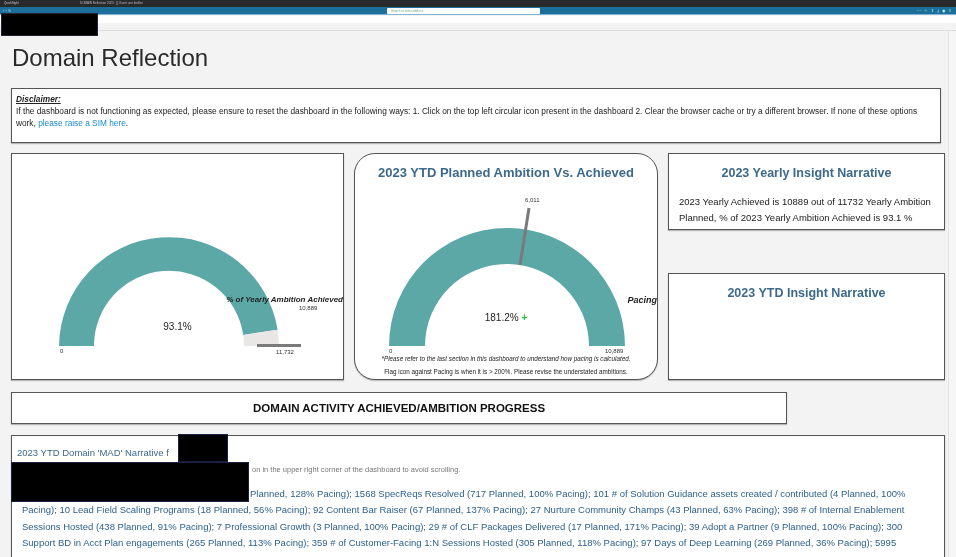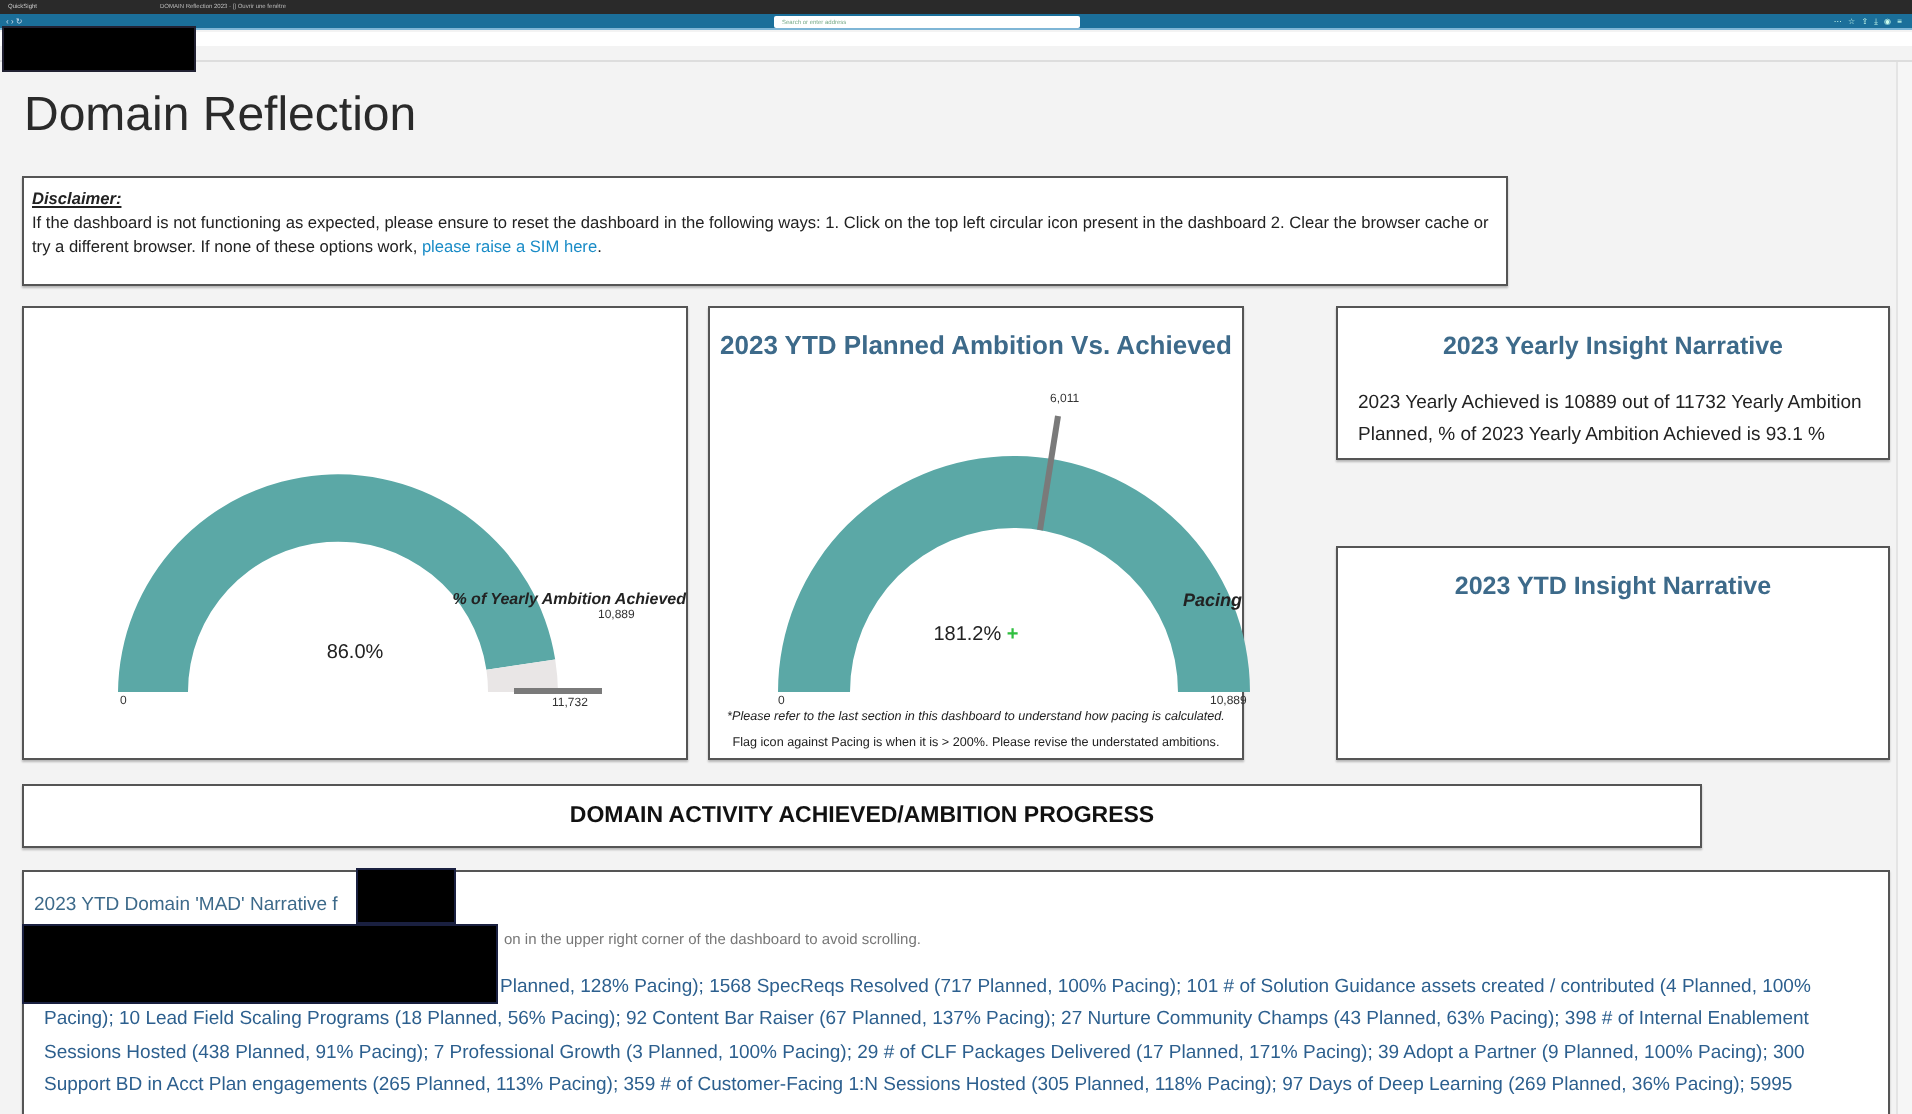--- a/index.html
+++ b/index.html
@@ -18,43 +18,43 @@
   .app-toolbar { position: absolute; left: 0; top: 16px; width: 956px; height: 7px; background: #fff; }
   .app-subbar { position: absolute; left: 0; top: 23px; width: 956px; height: 8px; background: #f3f3f3; border-bottom: 1px solid #ddd; }
   .redact-logo { position: absolute; left: 1px; top: 13px; width: 97px; height: 23px; background: #000; border: 1px solid #223; }
 
   .scrollbar { position: absolute; right: 0; top: 31px; width: 8px; height: 526px; background: #f6f6f6; border-left: 1px solid #e4e4e4; }
 
   .page-title { position: absolute; left: 12px; top: 44px; font-size: 24px; color: #2a2a2a; font-weight: normal; }
 
   .panel { position: absolute; background: #fff; border: 1px solid #555; box-shadow: 0 1px 1px rgba(0,0,0,0.25); }
 
-  .disclaimer { left: 11px; top: 88px; width: 743px; height: 55px; padding: 4px 4px; font-size: 8.3px; line-height: 12px; }
+  .disclaimer { left: 11px; top: 88px; width: 930px; height: 55px; padding: 4px 4px; font-size: 8.3px; line-height: 12px; }
   .disclaimer .d-head { font-weight: bold; font-style: italic; text-decoration: underline; }
   .disclaimer a { color: #1a8cc7; text-decoration: none; }
 
   .card-title { text-align: center; color: #3d6a8a; font-weight: bold; font-size: 13px; }
 
   .gauge1 { left: 11px; top: 153px; width: 333px; height: 227px; }
-  .gauge2 { left: 354px; top: 153px; width: 268px; height: 227px; }
+  .gauge2 { left: 354px; top: 153px; width: 304px; height: 227px; border-radius: 21px; }
   .gauge1 .card-title, .gauge2 .card-title { margin-top: 11px; }
   .gauge-svg { position: absolute; left: 0; top: 0; }
   .g-label { position: absolute; font-size: 6px; color: #333; }
   .g-center-label { position: absolute; width: 100%; text-align: right; font-style: italic; font-weight: bold; font-size: 8px; color: #222; }
   .g-center-value { position: absolute; width: 100%; text-align: center; font-size: 10px; color: #222; }
   .g-plus { color: #2fbf3f; font-weight: bold; }
   .g-note { position: absolute; left: 0; width: 100%; text-align: center; font-size: 6.3px; color: #222; }
   .g-note.it { font-style: italic; }
 
   .narr1 { left: 668px; top: 153px; width: 277px; height: 77px; }
   .narr2 { left: 668px; top: 273px; width: 277px; height: 107px; }
   .narr1 .card-title, .narr2 .card-title { margin-top: 12px; font-size: 12.5px; }
   .narr-text { margin: 14px 10px 0 10px; font-size: 9.5px; line-height: 16px; color: #222; }
 
-  .section-header { left: 11px; top: 392px; width: 840px; height: 32px; text-align: center; font-weight: bold; font-size: 11.5px; line-height: 30px; color: #111; }
+  .section-header { left: 11px; top: 392px; width: 776px; height: 32px; text-align: center; font-weight: bold; font-size: 11.5px; line-height: 30px; color: #111; }
 
   .mad { left: 11px; top: 435px; width: 934px; height: 130px; }
   .mad-title { position: absolute; left: 5px; top: 11px; font-size: 9.5px; font-weight: normal; color: #3d6a8a; }
   .mad-hint { position: absolute; left: 4px; top: 29px; font-size: 7.5px; color: #777; }
   .mad-body { position: absolute; left: 10px; top: 50px; width: 910px; font-size: 9.5px; line-height: 16.3px; color: #2c5f8e; }
   .redact { position: absolute; background: #000; border: 1px solid #1a2040; }
 </style>
 </head>
 <body>
 
@@ -80,21 +80,21 @@
 </div>
 
 <div class="panel gauge1">
   <svg class="gauge-svg" width="333" height="227">
 
     <path d="M 47 192 A 110 110 0 0 1 265.6 175.7 L 231.2 180.9 A 75 75 0 0 0 82 192 Z" fill="#5ba8a6"></path>
     <path d="M 265.6 175.7 A 110 110 0 0 1 267 192 L 232 192 A 75 75 0 0 0 231.2 180.9 Z" fill="#e9e6e6"></path>
     <rect x="245" y="190" width="44" height="3" fill="#7a7a7a"></rect>
   </svg>
   <div class="g-center-label" style="top:141px">% of Yearly Ambition Achieved</div>
-  <div class="g-center-value" style="top:167px">86.0%</div>
+  <div class="g-center-value" style="top:167px">93.1%</div>
   <div class="g-label" style="left:48px;top:194px">0</div>
   <div class="g-label" style="left:287px;top:151px">10,889</div>
   <div class="g-label" style="left:264px;top:195px">11,732</div>
 </div>
 
 <div class="panel gauge2">
   <div class="card-title">2023 YTD Planned Ambition Vs. Achieved</div>
   <svg class="gauge-svg" width="304" height="227">
 
     <path d="M 34 192 A 118 118 0 0 1 270 192 L 234 192 A 82 82 0 0 0 70 192 Z" fill="#5ba8a6"></path>

